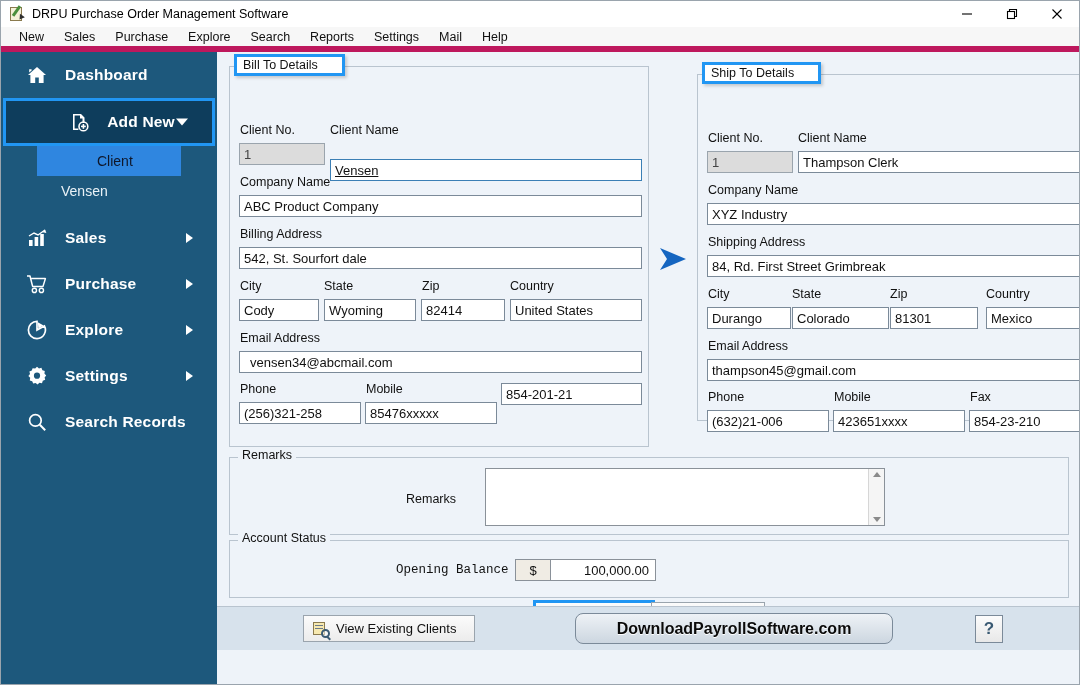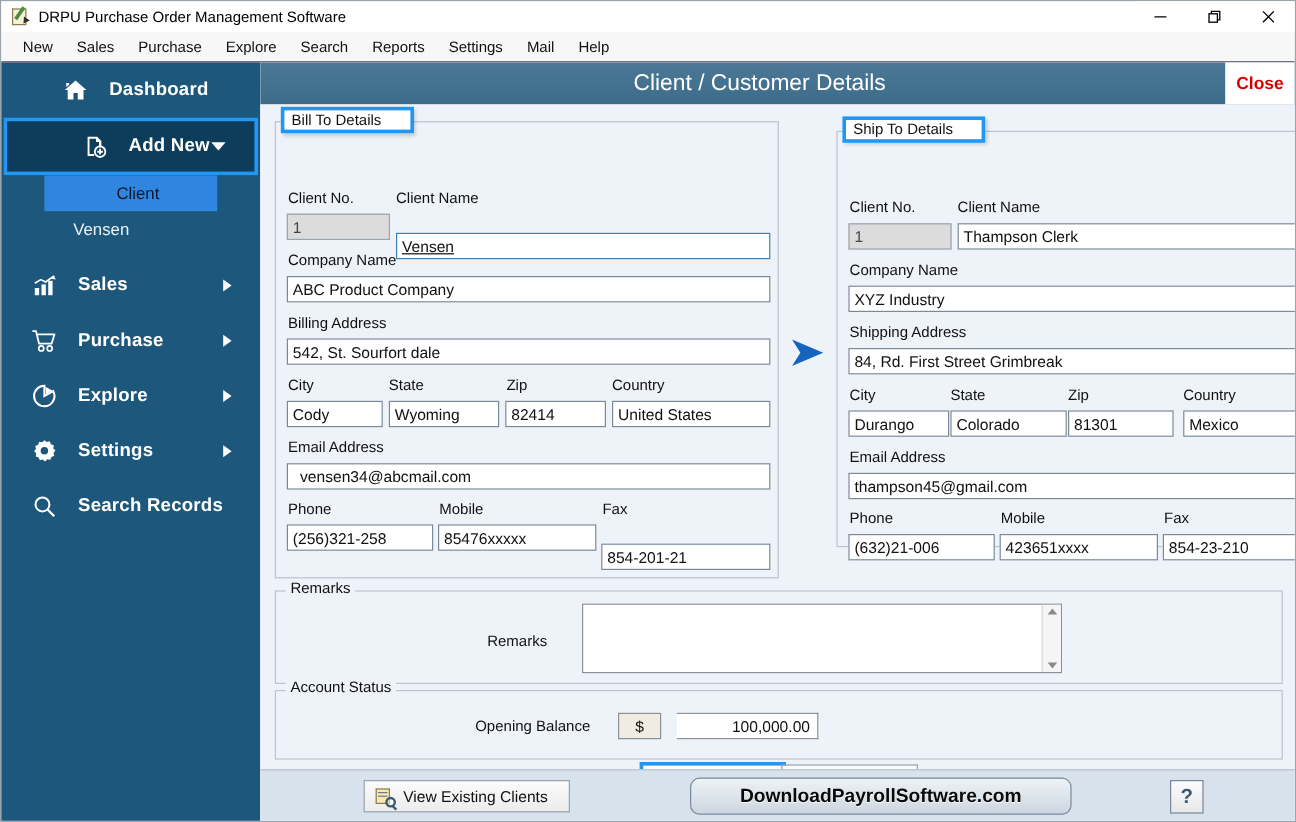--- a/index.html
+++ b/index.html
@@ -50,21 +50,21 @@
   .win-btn {
     width: 45px; height: 26px; display: flex; align-items: center; justify-content: center;
     background: #ffffff;
   }
   .win-btn svg { display: block; }
 
   
   .menubar {
     position: absolute; left: 0; top: 26px; width: 1078px; height: 25px;
     background: #f7f7f7;
-    border-bottom: 1px solid #be185d;
+    border-bottom: 6px solid #be185d;
     display: flex; align-items: center; padding-left: 8px;
   }
   .menu-item {
     font-size: 12.5px; color: #111; padding: 3px 10px; white-space: nowrap;
   }
 
   
   .sidebar {
     position: absolute; left: 0; top: 51px; width: 216px; height: 633px;
     background: #1d5madeup;
@@ -252,21 +252,21 @@
     <div class="menu-item">Explore</div>
     <div class="menu-item">Search</div>
     <div class="menu-item">Reports</div>
     <div class="menu-item">Settings</div>
     <div class="menu-item">Mail</div>
     <div class="menu-item">Help</div>
   </div>
 
   <div class="sidebar">
 
-    <div class="sb-row" style="top:0;margin-left:26px;">
+    <div class="sb-row" style="top:0;">
       <span class="sb-ico">
         <svg width="20" height="19" viewBox="0 0 20 19">
           <path d="M10 1 L19 9 L16.6 9 L16.6 17 L11.8 17 L11.8 11.6 L8.2 11.6 L8.2 17 L3.4 17 L3.4 9 L1 9 Z" fill="#ffffff"></path>
           <path d="M2.2 6.6 L2.2 3.2 L4.6 3.2 L4.6 4.6 Z" fill="#ffffff"></path>
         </svg>
       </span>
       <span class="sb-label">Dashboard</span>
     </div>
 
     <div class="sb-row selected" style="margin:0 2px;justify-content:center;">
@@ -343,24 +343,20 @@
           <circle cx="8.4" cy="8.4" r="5.8" fill="none" stroke="#ffffff" stroke-width="1.7"></circle>
           <line x1="12.8" y1="12.8" x2="18.2" y2="18.2" stroke="#ffffff" stroke-width="2"></line>
         </svg>
       </span>
       <span class="sb-label">Search Records</span>
     </div>
   </div>
 
   <div class="main">
 
-    <div class="main-header">
-      <div class="main-title">Client / Customer Details</div>
-      <div class="close-btn">Close</div>
-    </div>
 
     <div class="content">
 
       <div class="group" style="left:12px; top:14px; width:420px; height:381px;">
         <div class="group-title focused">Bill To Details</div>
 
         <span class="fld-label" style="left:10px; top:56px;">Client No.</span>
         <span class="fld-label" style="left:100px; top:56px;">Client Name</span>
         <div class="inp disabled" style="left:9px; top:76px; width:86px; height:22px;">1</div>
         <div class="inp focus" style="left:100px; top:92px; width:312px; height:22px;text-decoration:underline;">Vensen</div>
@@ -381,21 +377,21 @@
         <div class="inp" style="left:280px; top:232px; width:132px; height:22px;">United States</div>
 
         <span class="fld-label" style="left:10px; top:264px;">Email Address</span>
         <div class="inp" style="left:9px; top:284px; width:403px; height:22px;padding-left:10px;">vensen34@abcmail.com</div>
 
         <span class="fld-label" style="left:10px; top:315px;">Phone</span>
         <span class="fld-label" style="left:136px; top:315px;">Mobile</span>
         <span class="fld-label" style="left:272px; top:315px;">Fax</span>
         <div class="inp" style="left:9px; top:335px; width:122px; height:22px;">(256)321-258</div>
         <div class="inp" style="left:135px; top:335px; width:132px; height:22px;">85476xxxxx</div>
-        <div class="inp" style="left:271px; top:351px; width:141px; height:22px;">854-201-21</div>
+        <div class="inp" style="left:271px; top:316px; width:141px; height:22px;">854-201-21</div>
       </div>
 
       <div style="position:absolute; left:439px; top:190px; width:34px; height:34px;">
         <svg width="34" height="34" viewBox="0 0 34 34">
           <path d="M4 6 L30 17 L4 28 L11 17 Z" fill="#1565c0"></path>
         </svg>
       </div>
 
       <div class="group" style="left:456px; top:22px; width:396px; height:347px;margin-left:24px;">
         <div class="group-title focused">Ship To Details</div>
@@ -438,23 +434,23 @@
           <div style="flex:1; padding:3px 5px; font-size:13px; color:#111;"></div>
           <div class="ta-scroll">
             <span class="chev chev-up"></span>
             <span class="chev chev-dn"></span>
           </div>
         </div>
       </div>
 
       <div class="group" style="left:12px; top:488px; width:840px; height:58px;">
         <div class="group-title">Account Status</div>
-        <span class="fld-label" style="left:166px; top:22px;">Opening Balance</span>
+        <span class="fld-label" style="left:166px; top:22px;font-family:Liberation Mono, monospace;">Opening Balance</span>
         <div class="bal-prefix" style="left:285px; top:18px; width:36px; height:22px;">$</div>
-        <div class="bal-value" style="left:321px; top:18px; width:118px; height:22px;margin-left:13px;">100,000.00</div>
+        <div class="bal-value" style="left:321px; top:18px; width:105px; height:22px;">100,000.00</div>
       </div>
 
       <div class="btn primary-focus" style="left:316px; top:548px; width:122px; height:32px;">
         <svg width="16" height="14" viewBox="0 0 16 14">
           <polyline points="1,7 5.8,12 15,1.6" fill="none" stroke="#1565c0" stroke-width="2.6"></polyline>
         </svg>
         <span>Save Client</span>
       </div>
       <div class="btn" style="left:434px; top:550px; width:114px; height:29px;">
         <svg width="14" height="14" viewBox="0 0 14 14">

